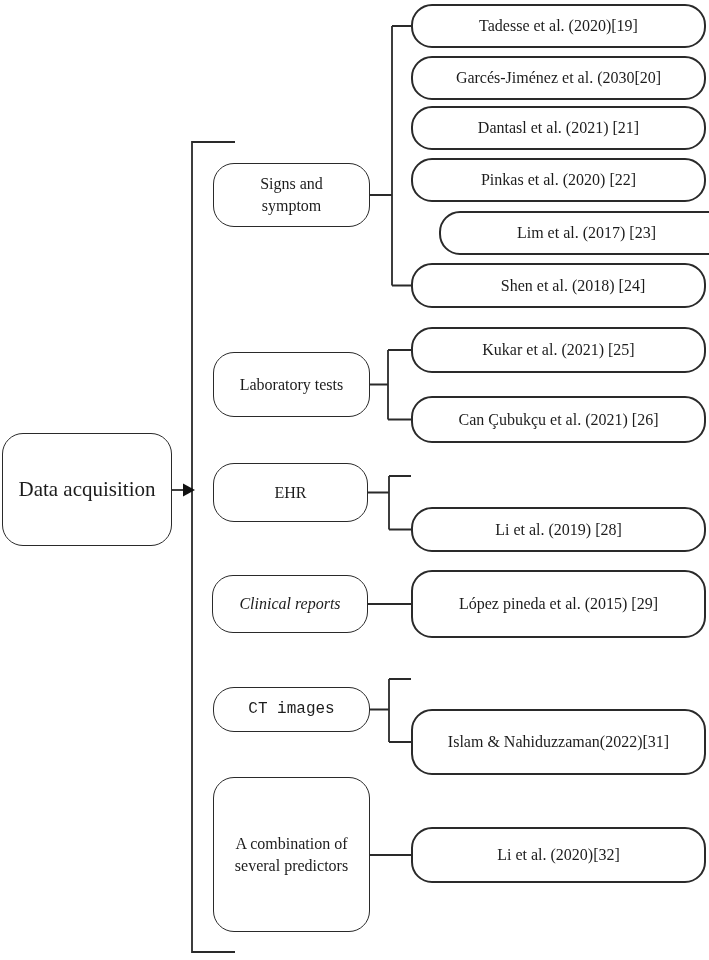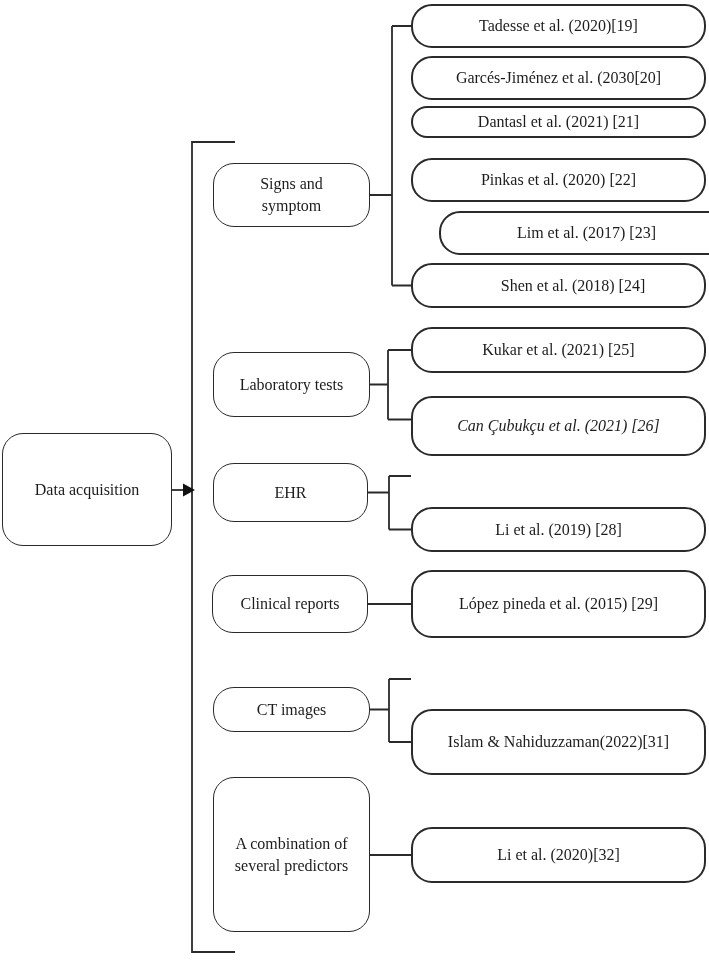--- a/index.html
+++ b/index.html
@@ -15,39 +15,39 @@
   .box{
     position:absolute;
     background:#ffffff;
     display:flex;align-items:center;justify-content:center;
     text-align:center;
     font-size:16px;line-height:1.35;
     z-index:1;
     box-sizing:border-box;
     border-radius:21px;
   }
-  .root-box{border:1.6px solid #2a2a2a;left:2px;top:433px;width:170px;height:113px;font-size:16px;}
+  .root-box{border:1.6px solid #2a2a2a;left:2px;top:433px;width:170px;height:113px;font-size:21px;}
   .cat-box{border:1.6px solid #2a2a2a;}
   .ref-box{border:2px solid #2a2a2a;left:411px;width:295px;}
   .cat-0{left:213px;top:163px;width:157px;height:64px;}
   .cat-1{left:213px;top:352px;width:157px;height:65px;}
   .cat-2{left:213px;top:463px;width:155px;height:59px;}
-  .cat-3{left:212px;top:575px;width:156px;height:58px;}
-  .cat-4{left:213px;top:687px;width:157px;height:45px;}
+  .cat-3{left:212px;top:575px;width:156px;height:58px;font-style:italic;}
+  .cat-4{left:213px;top:687px;width:157px;height:45px;font-family:Liberation Mono, monospace;}
   .cat-5{left:213px;top:777px;width:157px;height:155px;}
   .cat-0 .lbl{max-width:92px;}
   .cat-5 .lbl{max-width:122px;}
   .ref-0-0{top:4px;height:44px;}
   .ref-0-1{top:56px;height:44px;}
-  .ref-0-2{top:106px;height:32px;}
+  .ref-0-2{top:106px;height:44px;}
   .ref-0-3{top:158px;height:44px;}
   .ref-0-4{top:211px;height:44px;margin-left:28px;}
   .ref-0-5{top:263px;height:45px;padding-left:29px;}
   .ref-1-0{top:327px;height:46px;}
-  .ref-1-1{top:396px;height:60px;font-style:italic;}
+  .ref-1-1{top:396px;height:47px;}
   .ref-2-0{top:452px;height:48px;}
   .ref-2-1{top:507px;height:45px;}
   .ref-3-0{top:570px;height:68px;}
   .ref-4-0{top:655px;height:48px;}
   .ref-4-1{top:709px;height:66px;}
   .ref-5-0{top:827px;height:56px;}
 </style>
 </head>
 <body>
 

